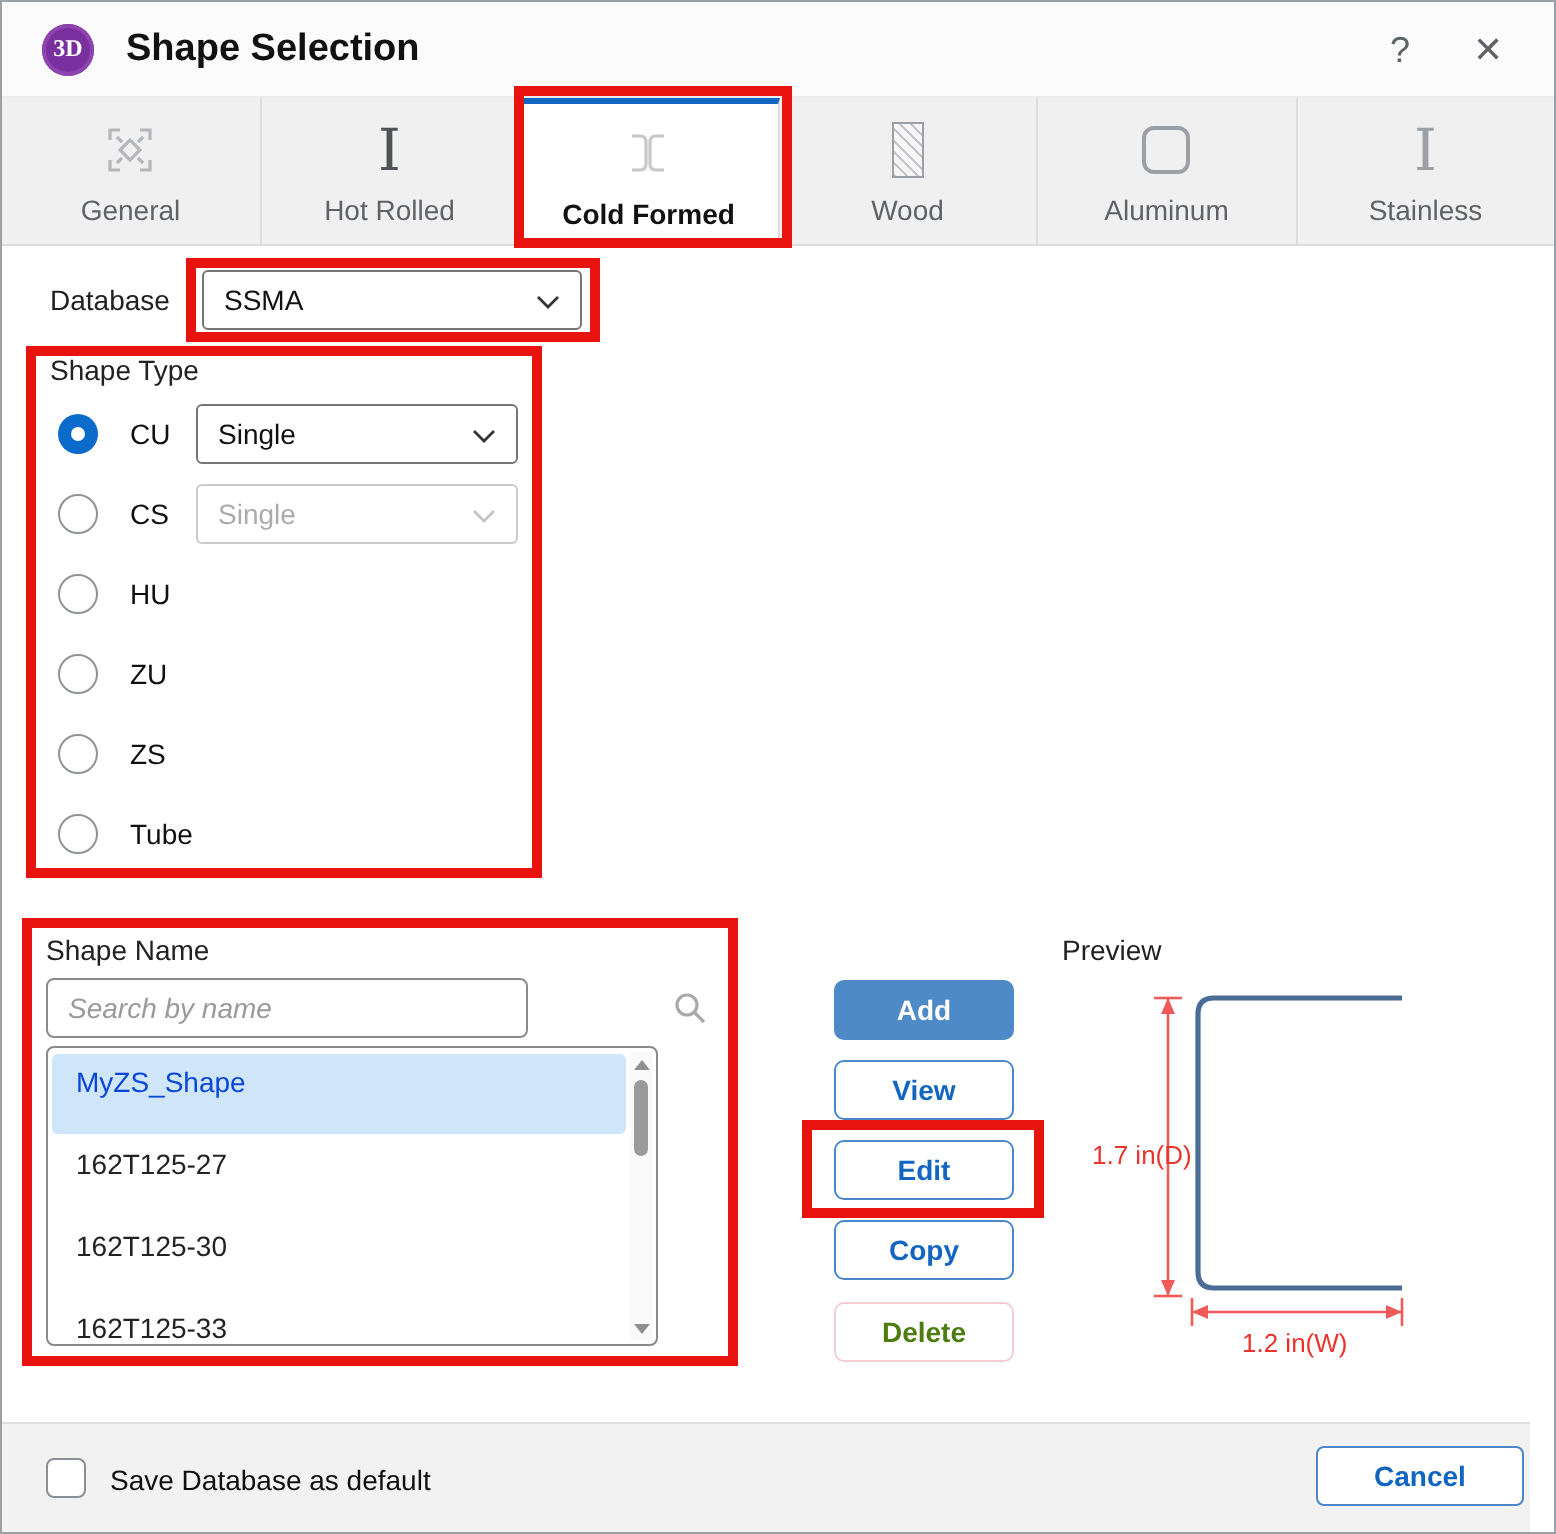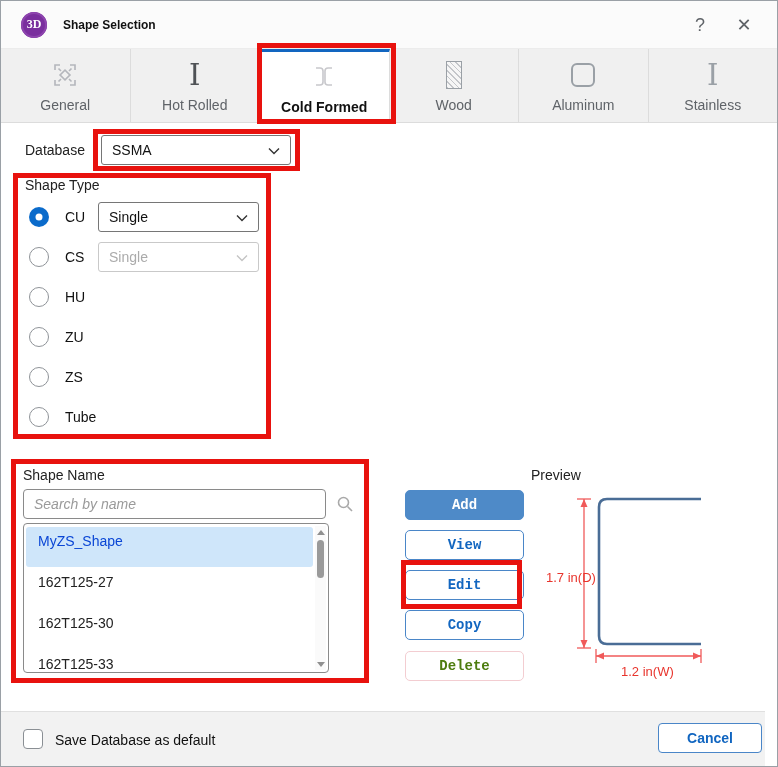--- a/index.html
+++ b/index.html
@@ -18,21 +18,21 @@
     position:absolute; left:0; top:0; right:0; height:48px;
     background:#fbfbfb; display:flex; align-items:center;
     border-bottom:1px solid #ececec;
   }
   .logo {
     width:26px; height:26px; border-radius:50%; background:#7a2f9e;
     color:#fff; font-size:12px; font-weight:bold;
     display:flex; align-items:center; justify-content:center;
     margin-left:20px; box-shadow:0 0 0 2px #8d44ae inset;font-family:Liberation Serif, serif;
   }
-  .title { font-size:12px; font-weight:700; margin-left:16px; color:#111; }
+  .title { font-size:19px; font-weight:700; margin-left:16px; color:#111; }
   .titlebar-actions { margin-left:auto; display:flex; align-items:center; gap:18px; margin-right:20px; }
   .tb-btn { font-size:18px; color:#5f6368; width:26px; height:26px; line-height:26px;
     text-align:center; cursor:default; }
 
   
   .tabs {
     position:absolute; left:0; top:48px; right:0; height:74px; display:flex;
   }
   .tab {
     flex:1 1 0; background:#f0f0f0; border-right:1px solid #dcdcdc;
@@ -75,21 +75,21 @@
   .radio.selected { border:none; background:#0b6bcb; }
   .radio.selected::after {
     content:""; position:absolute; width:7px; height:7px; border-radius:50%;
     background:#fff; left:50%; top:50%; transform:translate(-50%,-50%);
   }
   .radio-label { font-size:14px; margin-left:16px; color:#111; }
   .st-dd { width:161px; }
 
   .sn-label { position:absolute; left:22px; top:466px; }
   .search-box {
-    position:absolute; left:22px; top:488px; width:303px; height:30px;
+    position:absolute; left:22px; top:488px; width:241px; height:30px;
     border:1px solid #8a8a8a; border-radius:4px; background:#fff;
     font-family:"Liberation Sans", sans-serif;
     font-size:14px; font-style:italic; color:#ef4444; padding:0 10px; outline:none;
   }
   .search-box::placeholder { color:#9a9a9a; font-style:italic; }
   .search-btn {
     position:absolute; left:331px; top:490px; width:26px; height:26px;
     display:flex; align-items:center; justify-content:center;
   }
 
@@ -112,22 +112,22 @@
   }
   .scroll-up { top:0; } .scroll-down { bottom:0; }
   .tri-up { width:0; height:0; border-left:4px solid transparent; border-right:4px solid transparent; border-bottom:5px solid #8f8f8f; }
   .tri-down { width:0; height:0; border-left:4px solid transparent; border-right:4px solid transparent; border-top:5px solid #8f8f8f; }
   .scroll-thumb {
     position:absolute; left:2px; top:14px; width:7px; height:38px; border-radius:4px; background:#9a9a9a;
   }
 
   
   .action-btn {
-    position:absolute; left:404px; width:119px; height:30px; border-radius:5px;
-    font-family:Liberation Mono, monospace;
+    position:absolute; left:416px; width:90px; height:30px; border-radius:5px;
+    font-family:Liberation Sans, sans-serif;
     font-size:14px; font-weight:700; display:flex; align-items:center; justify-content:center;
     background:#fff; border:1px solid #4a86c8; color:#1266c0; cursor:default;
   }
   .action-btn.primary { background:#4e8ac8; border-color:#4e8ac8; color:#fff; }
   .action-btn.disabled { border-color:#f3cdd1; color:#4d7c0f; }
 
   
   .preview-label { position:absolute; left:530px; top:466px; }
   .preview-svg { position:absolute; left:528px; top:486px; }
 

